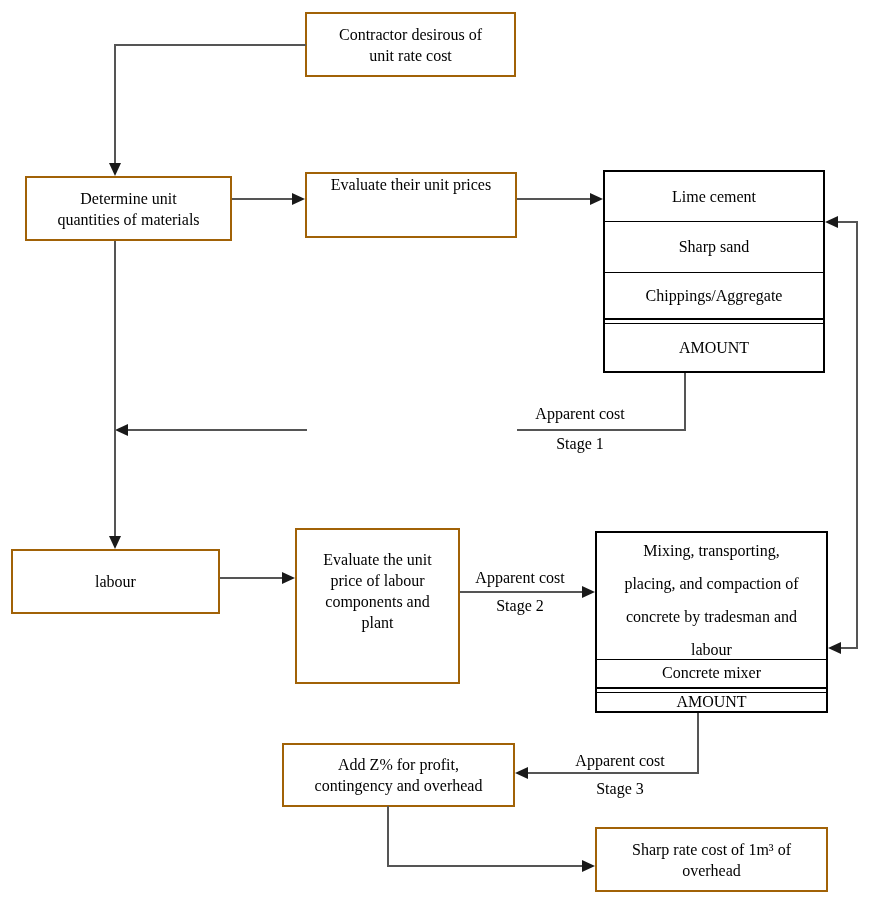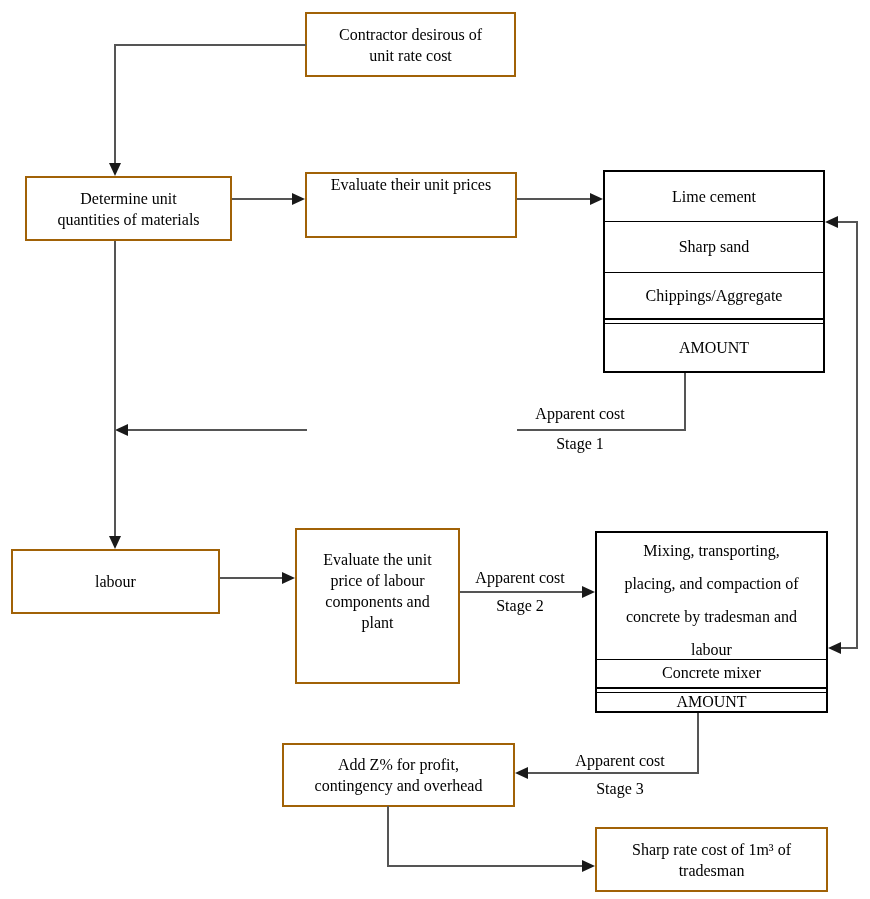--- a/index.html
+++ b/index.html
@@ -141,21 +141,21 @@
     <div class="row amt">AMOUNT</div>
   </div>
 
   <div class="box" id="add-z">
     <div>Add Z% for profit,</div>
     <div>contingency and overhead</div>
   </div>
 
   <div class="box" id="unit-rate">
     <div>Sharp rate cost of 1m³ of</div>
-    <div>tradesman</div>
+    <div>overhead</div>
   </div>
 
   <div class="lbl" id="stage1-top">Apparent cost</div>
   <div class="lbl" id="stage1-bot">Stage 1</div>
   <div class="lbl" id="stage2-top">Apparent cost</div>
   <div class="lbl" id="stage2-bot">Stage 2</div>
   <div class="lbl" id="stage3-top">Apparent cost</div>
   <div class="lbl" id="stage3-bot">Stage 3</div>
 
   <div class="hline" style="left:115px; top:44px; width:191px;"></div>

